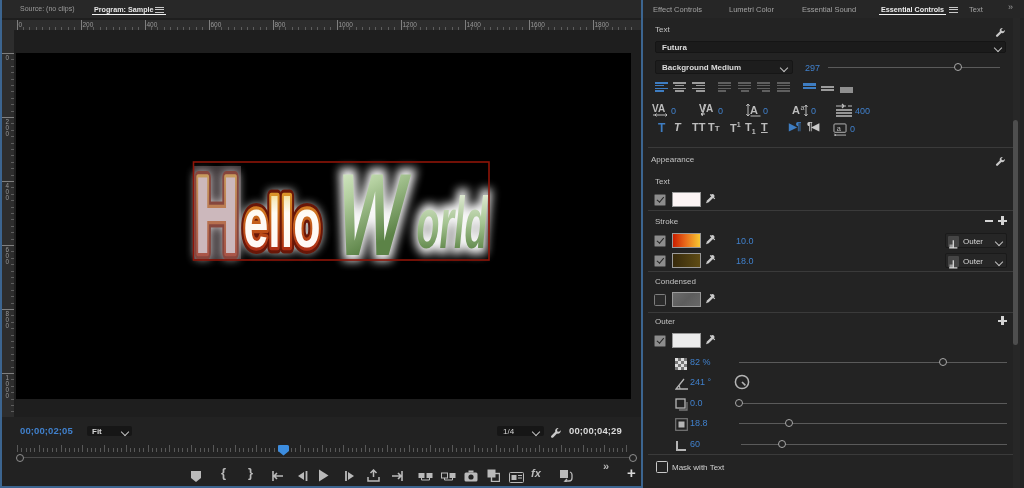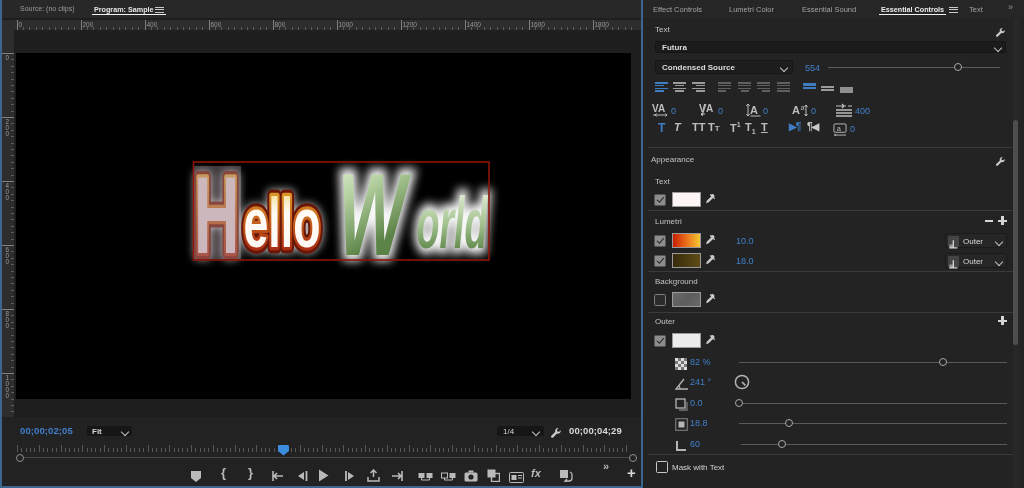--- a/index.html
+++ b/index.html
@@ -517,23 +517,23 @@
       <svg width="11" height="11" viewBox="0 0 13 13">
           <path d="M11.6 3.5 a3.1 3.1 0 0 1 -4 3.6 l-4.2 4.2 a1.35 1.35 0 0 1 -1.91 -1.91 l4.2 -4.2 a3.1 3.1 0 0 1 3.6 -4 l-1.7 1.7 0.35 1.91 1.91 0.35 z" fill="#c9c9c9"></path>
         </svg>
     </div>
 
     <div class="abs" style="left:12px;top:41px;width:351px;height:12px;background:#1b1b1b;border:1px solid #151515;border-radius:2px;"></div>
     <div class="abs" style="left:19px;top:43px;color:#dcdcdc;font-size:8px;font-weight:bold;">Futura</div>
     <div class="abs chev" style="left:352px;top:45px;"></div>
 
     <div class="abs" style="left:12px;top:60px;width:138px;height:14px;background:#1d1d1d;border:1px solid #161616;border-radius:2px;"></div>
-    <div class="abs" style="left:19px;top:63px;color:#dcdcdc;font-size:8px;font-weight:bold;">Condensed Source</div>
+    <div class="abs" style="left:19px;top:63px;color:#dcdcdc;font-size:8px;font-weight:bold;">Background Medium</div>
     <div class="abs chev" style="left:138px;top:65px;"></div>
-    <div class="abs blue" style="left:162px;top:63px;font-size:9px;">554</div>
+    <div class="abs blue" style="left:162px;top:63px;font-size:9px;">297</div>
     <div class="abs" style="left:185px;top:67px;width:172px;height:1px;background:#5a5a5a;"></div>
     <div class="abs" style="left:311px;top:63px;width:8px;height:8px;border:1.4px solid #a8a8a8;border-radius:50%;background:#232323;"></div>
 
     <div class="abs" id="alignrow" style="left:0;top:82px;width:381px;height:12px;">
         <div style="position: absolute; left: 12px; top: 0px; width: 13px; height: 1.6px; background: rgb(62, 125, 194);"></div>
         <div style="position: absolute; left: 12px; top: 2.8px; width: 9px; height: 1.6px; background: rgb(62, 125, 194);"></div>
         <div style="position: absolute; left: 12px; top: 5.6px; width: 13px; height: 1.6px; background: rgb(62, 125, 194);"></div>
         <div style="position: absolute; left: 12px; top: 8.4px; width: 9px; height: 1.6px; background: rgb(62, 125, 194);"></div>
         <div style="position: absolute; left: 30px; top: 0px; width: 13px; height: 1.6px; background: rgb(155, 155, 155);"></div>
         <div style="position: absolute; left: 32px; top: 2.8px; width: 9px; height: 1.6px; background: rgb(155, 155, 155);"></div>
@@ -628,21 +628,21 @@
     <div class="abs sw" style="left:29px;top:192px;background:#fdf5f5;"></div>
     <div class="abs eyed" style="left:61px;top:192px;">
         <svg width="13" height="13" viewBox="0 0 13 13">
           <path d="M2 11.2 L3 8.6 7.6 4 9.3 5.7 4.7 10.3 2.1 11.3 z" fill="#cccccc"></path>
           <path d="M7.3 2.6 a1.9 1.9 0 0 1 3.2 1.4 a1.9 1.9 0 0 1 -0.6 1.4 l-0.9 0.9 -2.7 -2.7 z" fill="#cccccc"></path>
           <path d="M6.2 2.3 l4.6 4.6" stroke="#cccccc" stroke-width="1.1"></path>
         </svg>
       </div>
 
     <div class="abs" style="left:5px;top:210px;width:365px;height:1px;background:#3a3a3a;"></div>
-    <div class="abs lbl" style="left:12px;top:217px;">Lumetri</div>
+    <div class="abs lbl" style="left:12px;top:217px;">Stroke</div>
     <div class="abs" style="left:342px;top:219.5px;width:8px;height:2.6px;background:#d4d4d4;"></div>
     <div class="abs" style="left:355px;top:219.5px;width:9px;height:2.6px;background:#d4d4d4;"></div>
     <div class="abs" style="left:358.2px;top:216.3px;width:2.6px;height:9px;background:#d4d4d4;"></div>
 
     <div class="abs cb cb-on" style="left:11px;top:235px;"></div>
     <div class="abs sw" style="left:29px;top:233px;background:linear-gradient(90deg,#c81e00,#e8681a 45%,#f8c832);"></div>
     <div class="abs eyed" style="left:61px;top:233px;">
         <svg width="13" height="13" viewBox="0 0 13 13">
           <path d="M2 11.2 L3 8.6 7.6 4 9.3 5.7 4.7 10.3 2.1 11.3 z" fill="#cccccc"></path>
           <path d="M7.3 2.6 a1.9 1.9 0 0 1 3.2 1.4 a1.9 1.9 0 0 1 -0.6 1.4 l-0.9 0.9 -2.7 -2.7 z" fill="#cccccc"></path>
@@ -672,21 +672,21 @@
     <div class="abs ddouter" style="left:302px;top:253px;">
       <div style="position:absolute;left:2px;top:1.5px;width:11px;height:11px;background:#454545;border-radius:1px;"><svg width="11" height="11" viewBox="0 0 11 11">
             <rect x="1.5" y="5.5" width="3.4" height="3.4" fill="#9a9a9a"></rect>
             <path d="M5.3 1.2 v7.6 M1.2 8.8 h8.2" stroke="#d8d8d8" stroke-width="1.3"></path>
           </svg></div>
       <div style="position:absolute;left:17px;top:3px;color:#d8d8d8;font-size:8px;">Outer</div>
       <div class="chev" style="position:absolute;left:50px;top:4.5px;"></div>
     </div>
 
     <div class="abs" style="left:5px;top:271px;width:365px;height:1px;background:#3a3a3a;"></div>
-    <div class="abs lbl" style="left:12px;top:277px;">Background</div>
+    <div class="abs lbl" style="left:12px;top:277px;">Condensed</div>
     <div class="abs cb" style="left:11px;top:294px;"></div>
     <div class="abs sw" style="left:29px;top:292px;background:linear-gradient(135deg,#6b6b6b,#5d5d5d 50%,#686868);"></div>
     <div class="abs eyed" style="left:61px;top:292px;">
         <svg width="13" height="13" viewBox="0 0 13 13">
           <path d="M2 11.2 L3 8.6 7.6 4 9.3 5.7 4.7 10.3 2.1 11.3 z" fill="#cccccc"></path>
           <path d="M7.3 2.6 a1.9 1.9 0 0 1 3.2 1.4 a1.9 1.9 0 0 1 -0.6 1.4 l-0.9 0.9 -2.7 -2.7 z" fill="#cccccc"></path>
           <path d="M6.2 2.3 l4.6 4.6" stroke="#cccccc" stroke-width="1.1"></path>
         </svg>
       </div>
 

